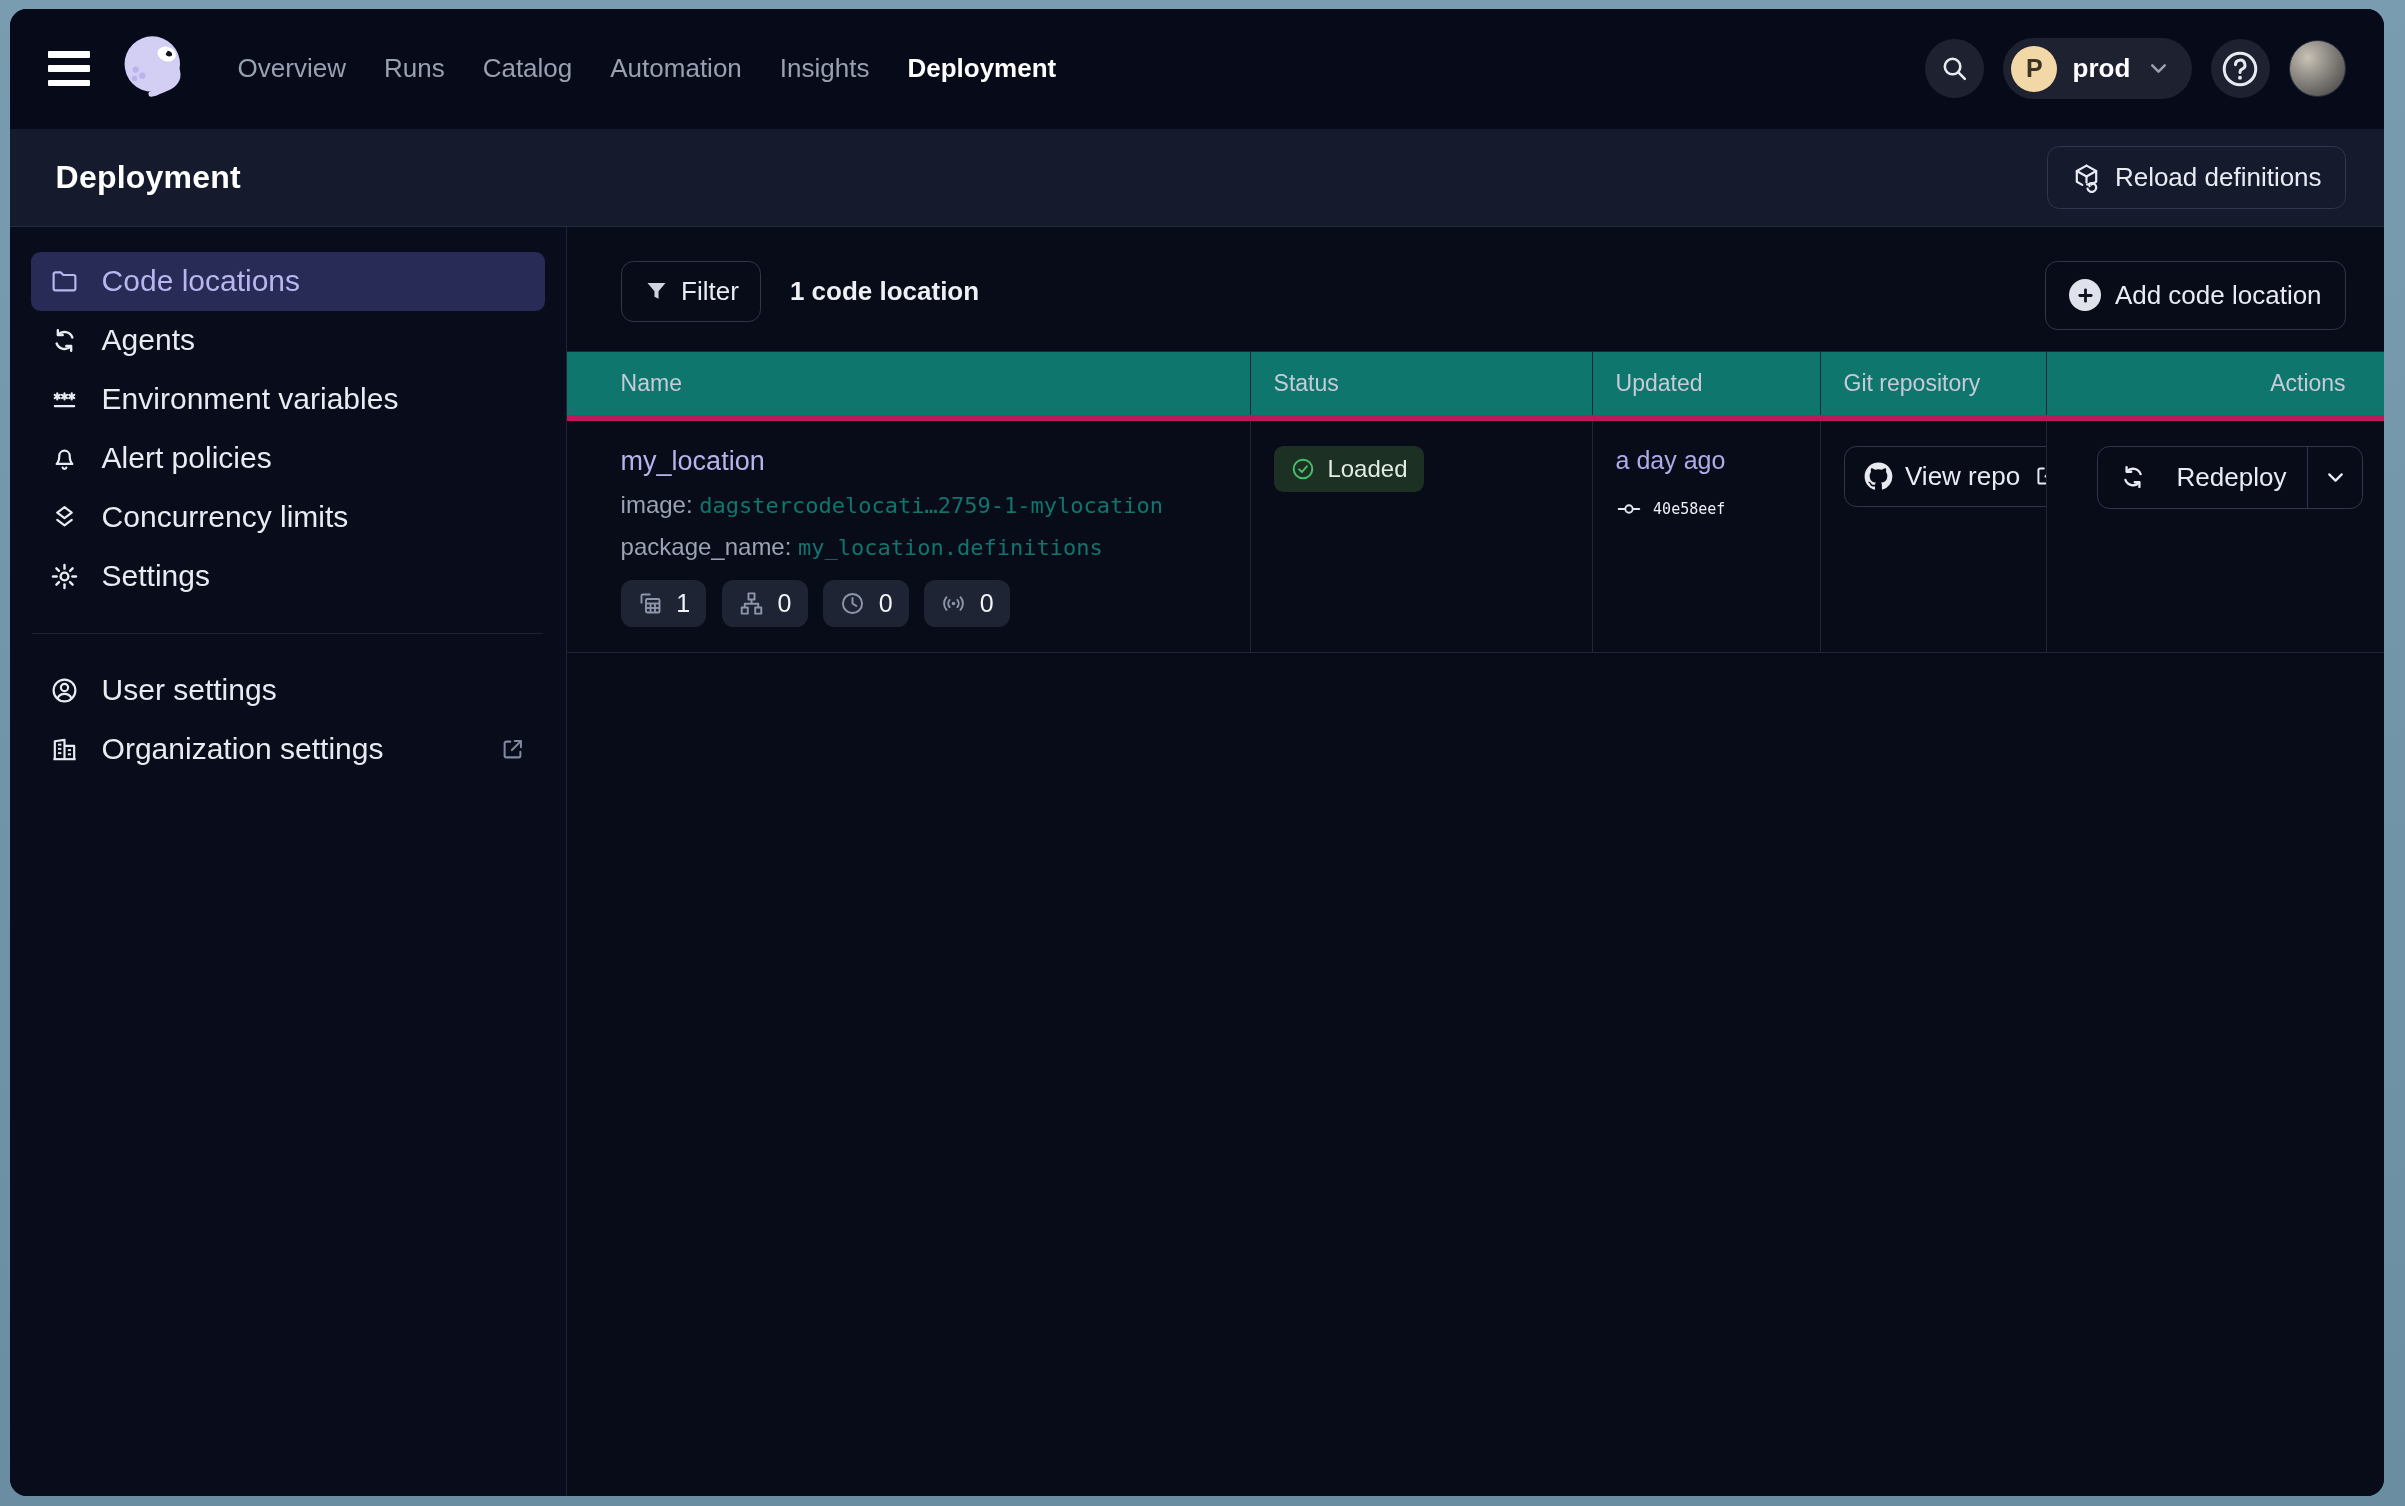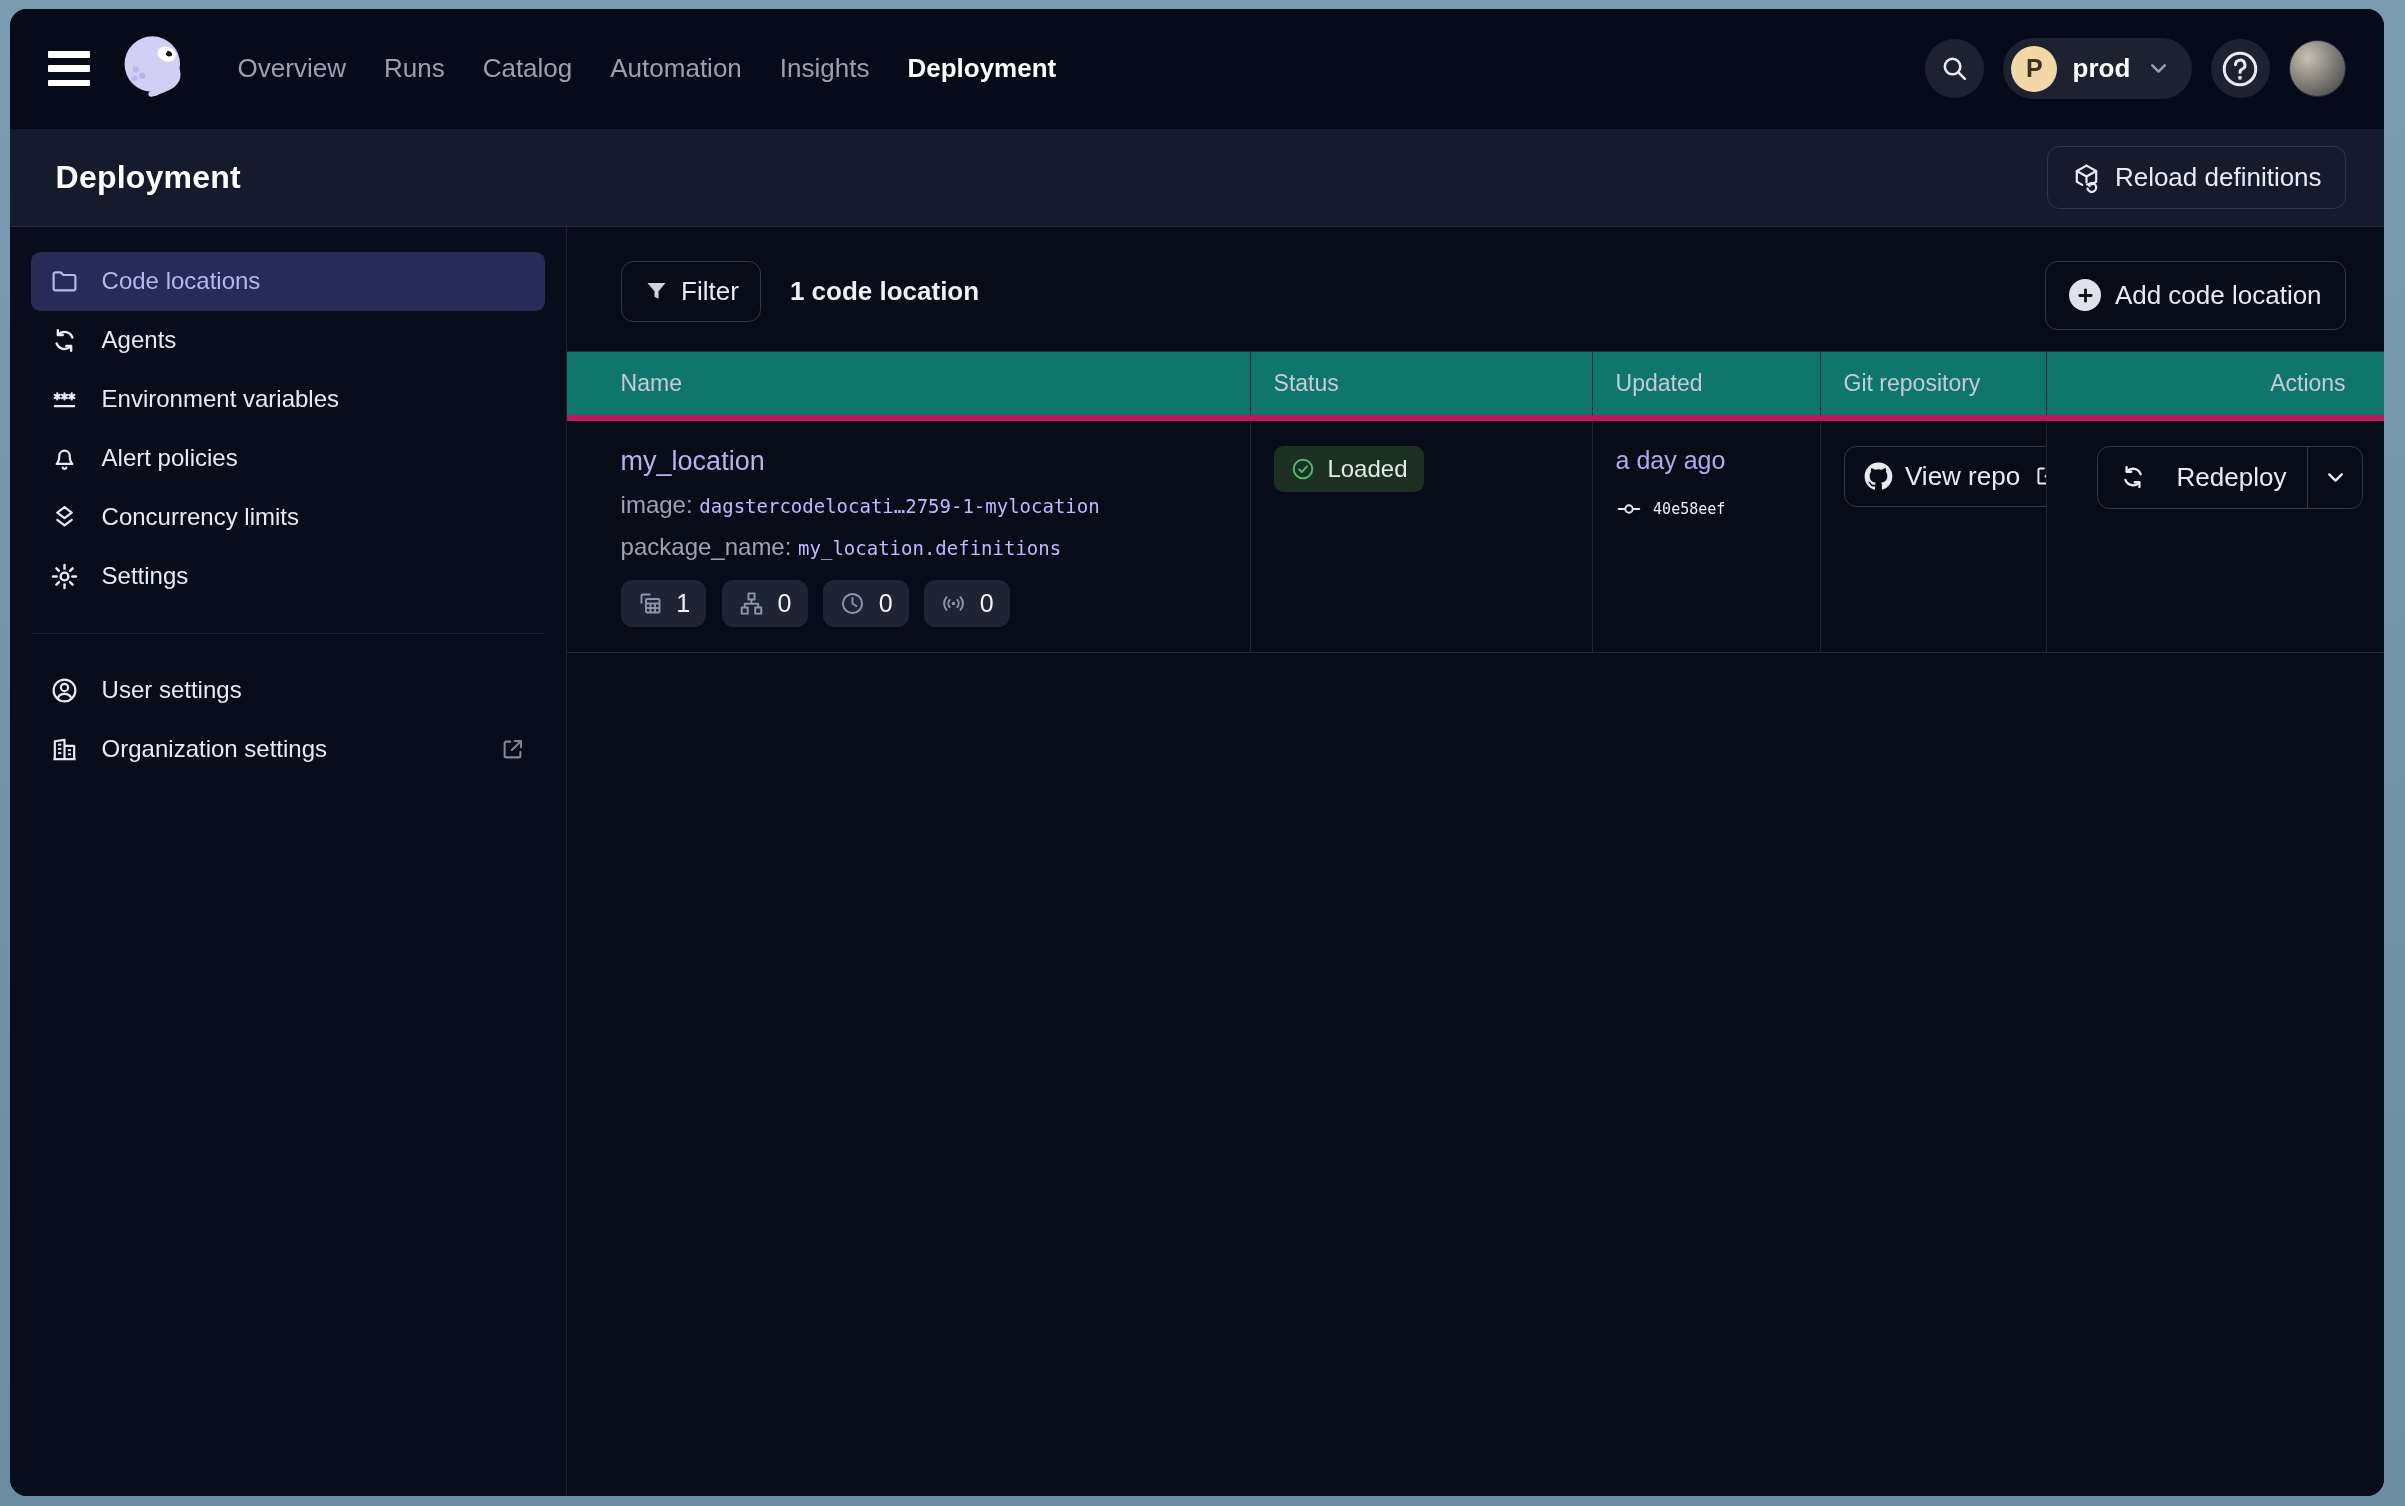--- a/index.html
+++ b/index.html
@@ -66,21 +66,21 @@
 
   
   .body-row { flex:1; display:flex; min-height:0; }
 
   .sidebar {
     width:557px; flex:0 0 557px; background:#090d1b; border-right:1px solid #1d2336;
     padding:25px 21px 0 21px;
   }
   .side-item {
     height:59px; display:flex; align-items:center; gap:23px; padding:0 19px;
-    border-radius:9.6px; color:#e9ebf2; font-size:24px; cursor:pointer;
+    border-radius:9.6px; color:#e9ebf2; font-size:30px; cursor:pointer;
   }
   .side-item .sicon { color:#e9ebf2; display:flex; }
   .side-item.active { background:#272b56; color:#b9b6ef; }
   .side-item.active .sicon { color:#b9b6ef; }
   .side-item .ext { margin-left:auto; color:#8089a0; display:flex; }
   .side-divider { border-top:1px solid #1c2134; margin:27px 1.9px; }
 
   .main { flex:1; min-width:0; position:relative; background:#080c19; }
 
   .toolbar { display:flex; align-items:center; padding:34px 38px 29px 54px; }
@@ -102,21 +102,21 @@
   .th:first-child { padding-left:54px; }
   .th + .th { border-left:1px solid #202539; }
   .th.right { justify-content:flex-end; padding-right:38px; }
 
   .trow { border-bottom:1px solid #202539; }
   .td { padding:25px 23px; min-width:0; }
   .td + .td { border-left:1px solid #202539; }
   .td.name-cell { padding-left:54px; }
   .loc-name { color:#b6b3ec; font-size:27px; cursor:pointer; display:inline-block; }
   .meta-line { margin-top:14.3px; font-size:24px; color:#9aa2b4; white-space:nowrap; }
-  .meta-line .val { font-size:19px; color:#c4b5fd; }
+  .meta-line .val { font-size:22px; color:#0f766e; }
   .stat-row { display:flex; gap:15.3px; margin-top:19px; }
   .stat-badge {
     display:inline-flex; align-items:center; gap:12.4px; height:47px; padding:0 16.3px;
     border-radius:11.5px; background:#1e2433; cursor:default;
   }
   .stat-badge .bicon { color:#8d96aa; display:flex; }
   .stat-badge .bval { color:#f2f4f8; font-size:25px; }
 
   .status-pill {
     display:inline-flex; align-items:center; gap:11.5px; height:46px; padding:0 16.3px;

